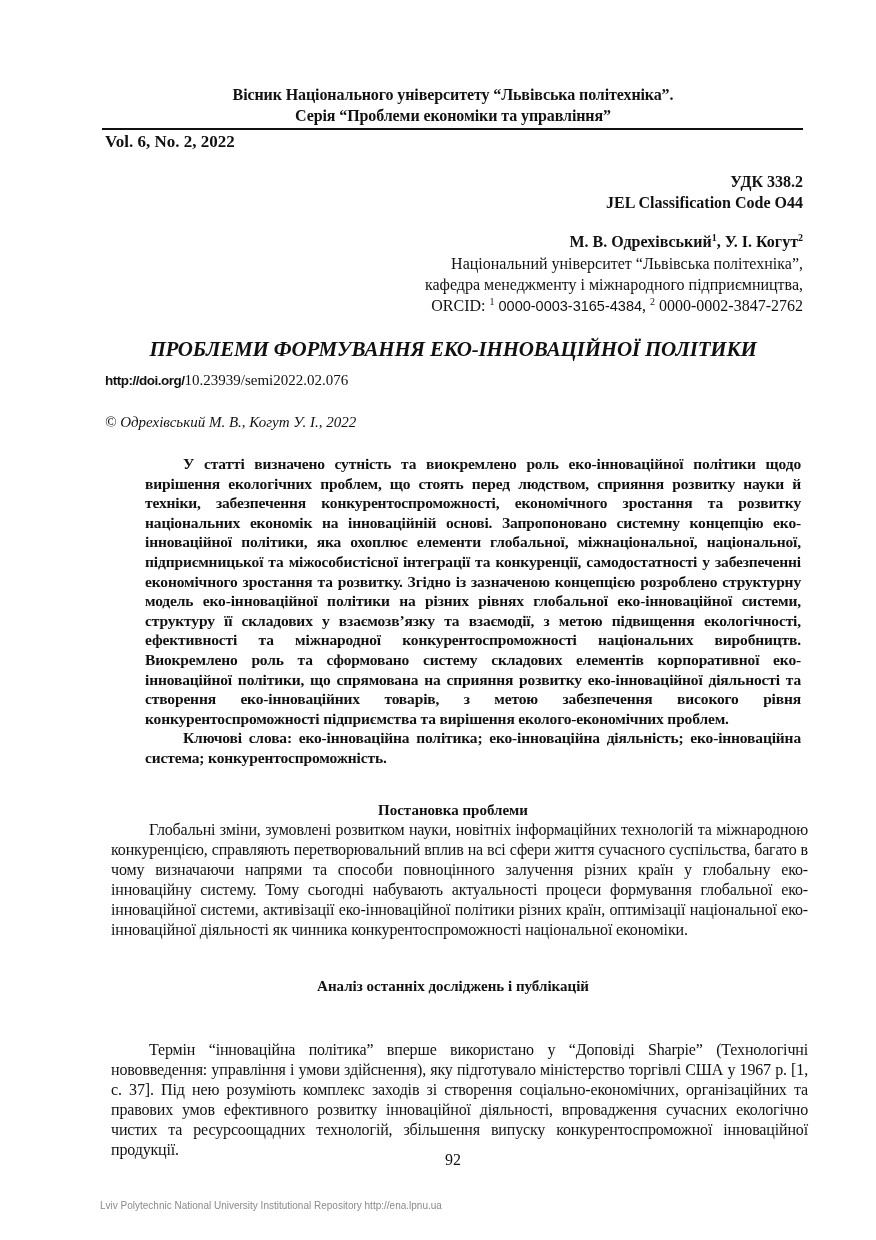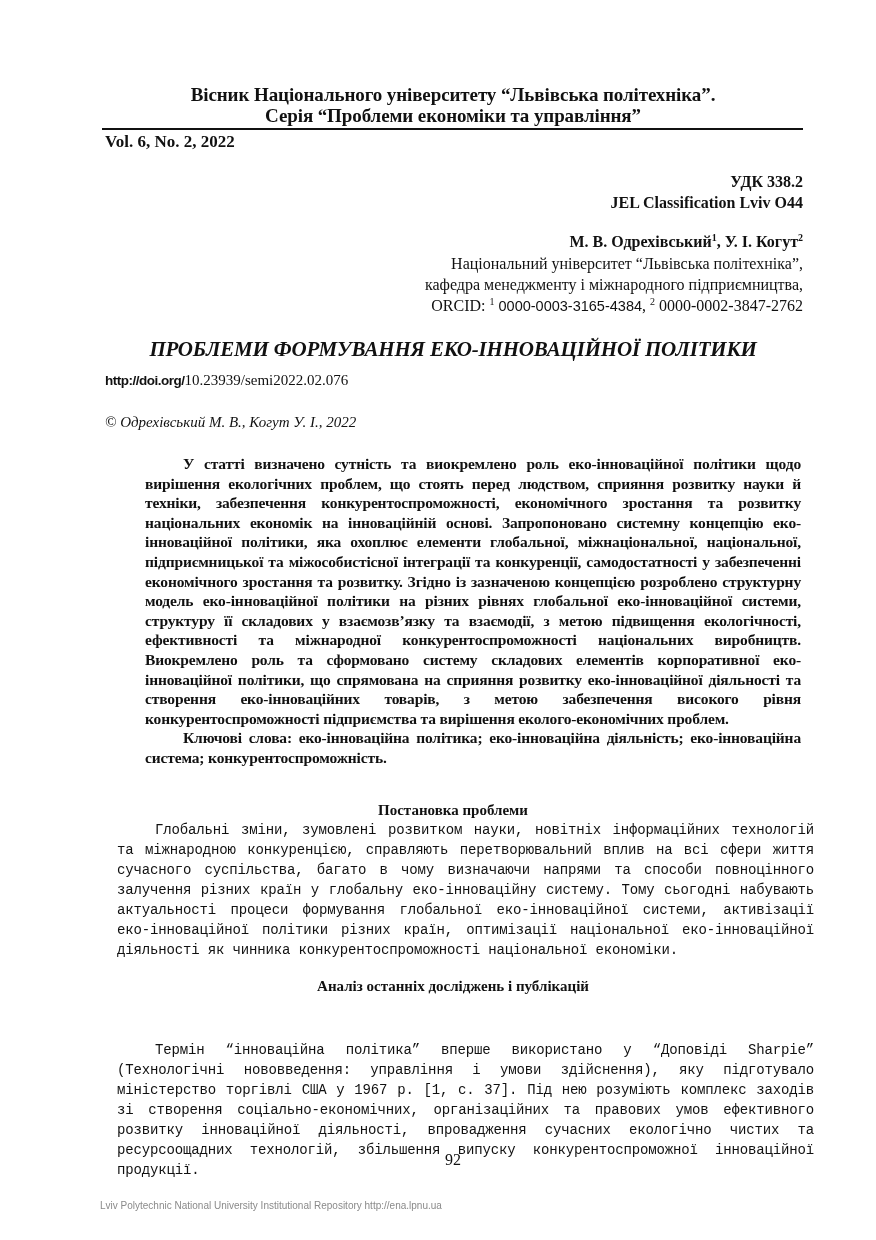--- a/index.html
+++ b/index.html
@@ -14,21 +14,21 @@
       overflow: hidden;
       font-family: "Liberation Serif", "DejaVu Serif", serif;
       color: #111111;
     }
     .abs { position: absolute; }
 
     .journal-title {
       left: 100px; width: 706px; top: 84px;
       text-align: center;
       font-weight: bold;
-      font-size: 19px;
+      font-size: 16px;
       line-height: 21px;
       letter-spacing: -0.1px;
     }
     .header-rule {
       left: 102px; top: 128px; width: 701px; height: 2px;
       background: #111111;
     }
     .vol {
       left: 105px; top: 132px;
       font-weight: bold; font-size: 17px; line-height: 20px;
@@ -71,23 +71,23 @@
       font-weight: bold; font-size: 15.5px; line-height: 19.6px;
       text-align: justify; letter-spacing: -0.15px;
     }
     .abstract p { margin: 0; text-indent: 38px; }
 
     .section-heading {
       left: 100px; width: 706px; text-align: center;
       font-weight: bold; font-size: 15px; line-height: 18px;
     }
     .body-text {
-      left: 117px; width: 697px;
-      font-size: 14px; line-height: 20px;
-      text-align: justify; letter-spacing: -0.15px; font-family: Liberation Mono, monospace;
+      left: 111px; width: 697px;
+      font-size: 16px; line-height: 20px;
+      text-align: justify; letter-spacing: -0.15px;
     }
     .body-text p { margin: 0; text-indent: 38px; }
 
     .page-number {
       left: 100px; width: 706px; top: 1151px;
       text-align: center; font-size: 16px; line-height: 18px;
     }
     .repo-footer {
       left: 100px; width: 706px; top: 1198px;
       text-align: left;
@@ -100,21 +100,21 @@
 
 <div class="abs journal-title">
   <div>Вісник Національного університету “Львівська політехніка”.</div>
   <div>Серія “Проблеми економіки та управління”</div>
 </div>
 <div class="abs header-rule"></div>
 <div class="abs vol">Vol. 6, No. 2, 2022</div>
 
 <div class="abs meta-right udk">
   <div>УДК 338.2</div>
-  <div>JEL Classification Lviv O44</div>
+  <div>JEL Classification Code O44</div>
 </div>
 
 <div class="abs meta-right authors"><span>М. В. Одрехівський</span><sup>1</sup><span>, </span><span>У. І. Когут</span><sup>2</sup></div>
 
 <div class="abs meta-right affil">
   <div>Національний університет “Львівська політехніка”,</div>
   <div>кафедра менеджменту і міжнародного підприємництва,</div>
   <div><span>ORCID: </span><sup>1</sup> <span class="orcid-bold">0000-0003-3165-4384</span><span>, </span><sup>2</sup> <span>0000-0002-3847-2762</span></div>
 </div>
 

